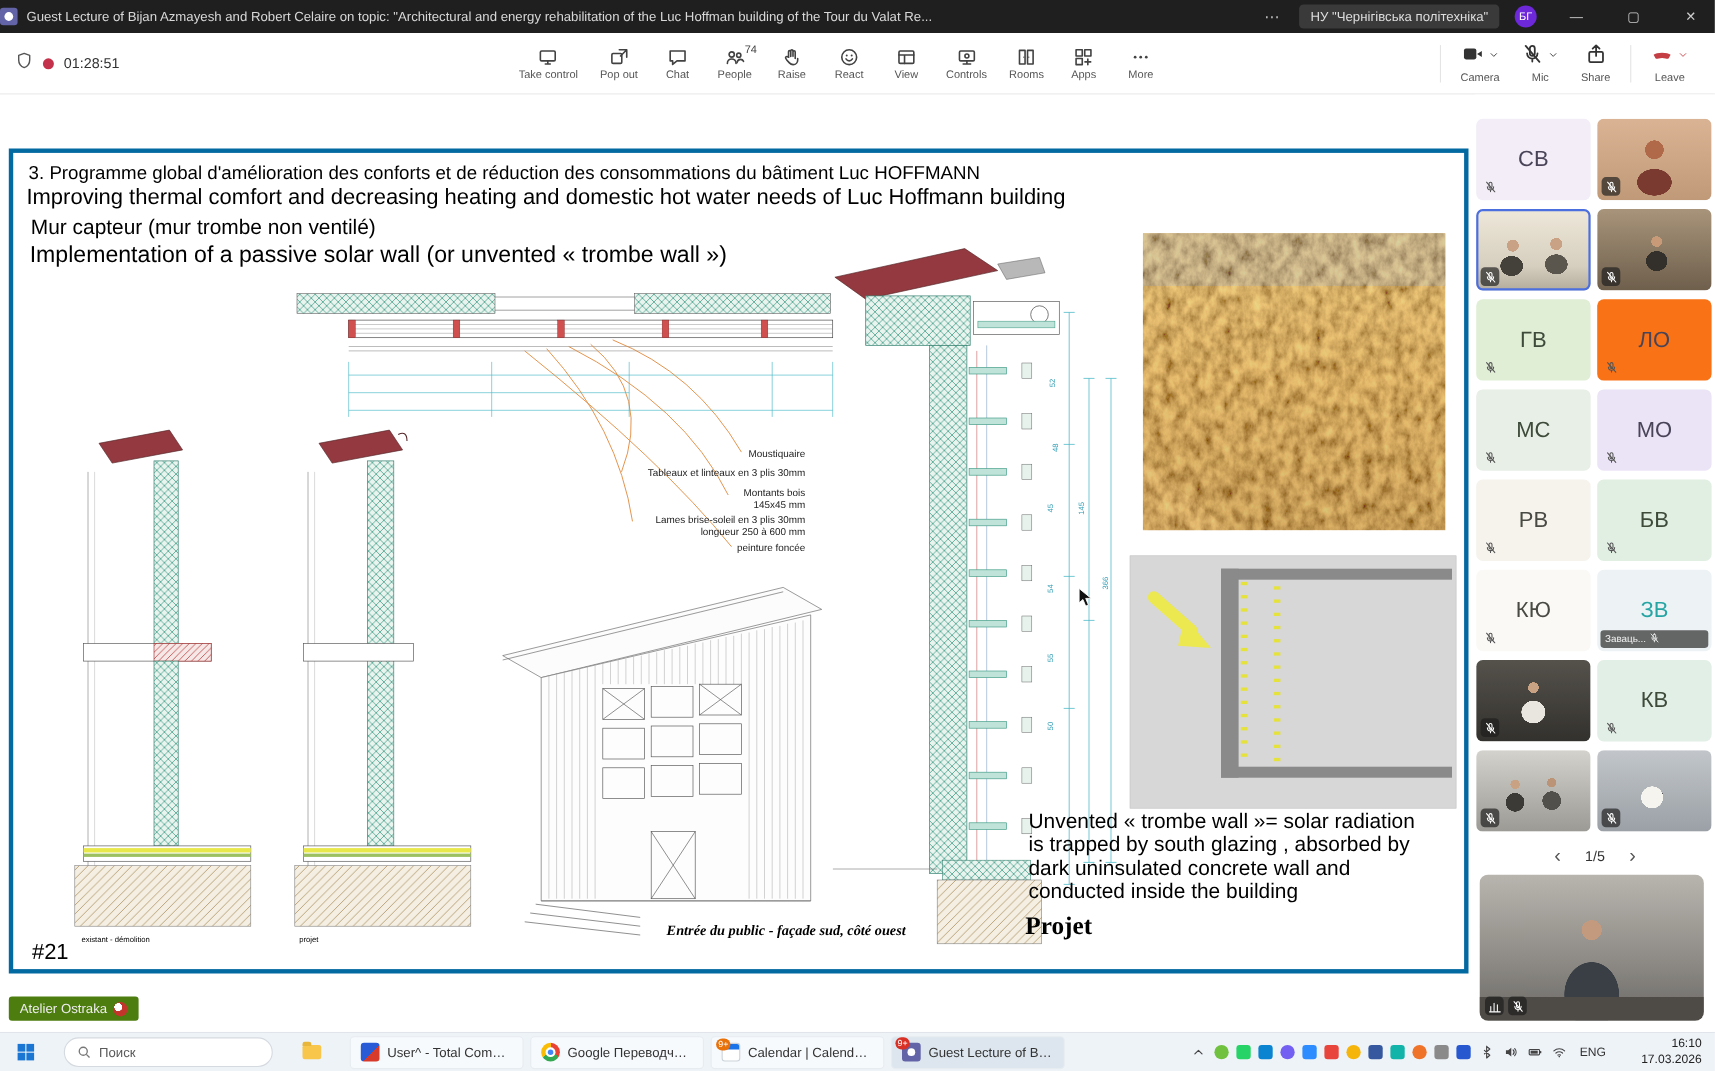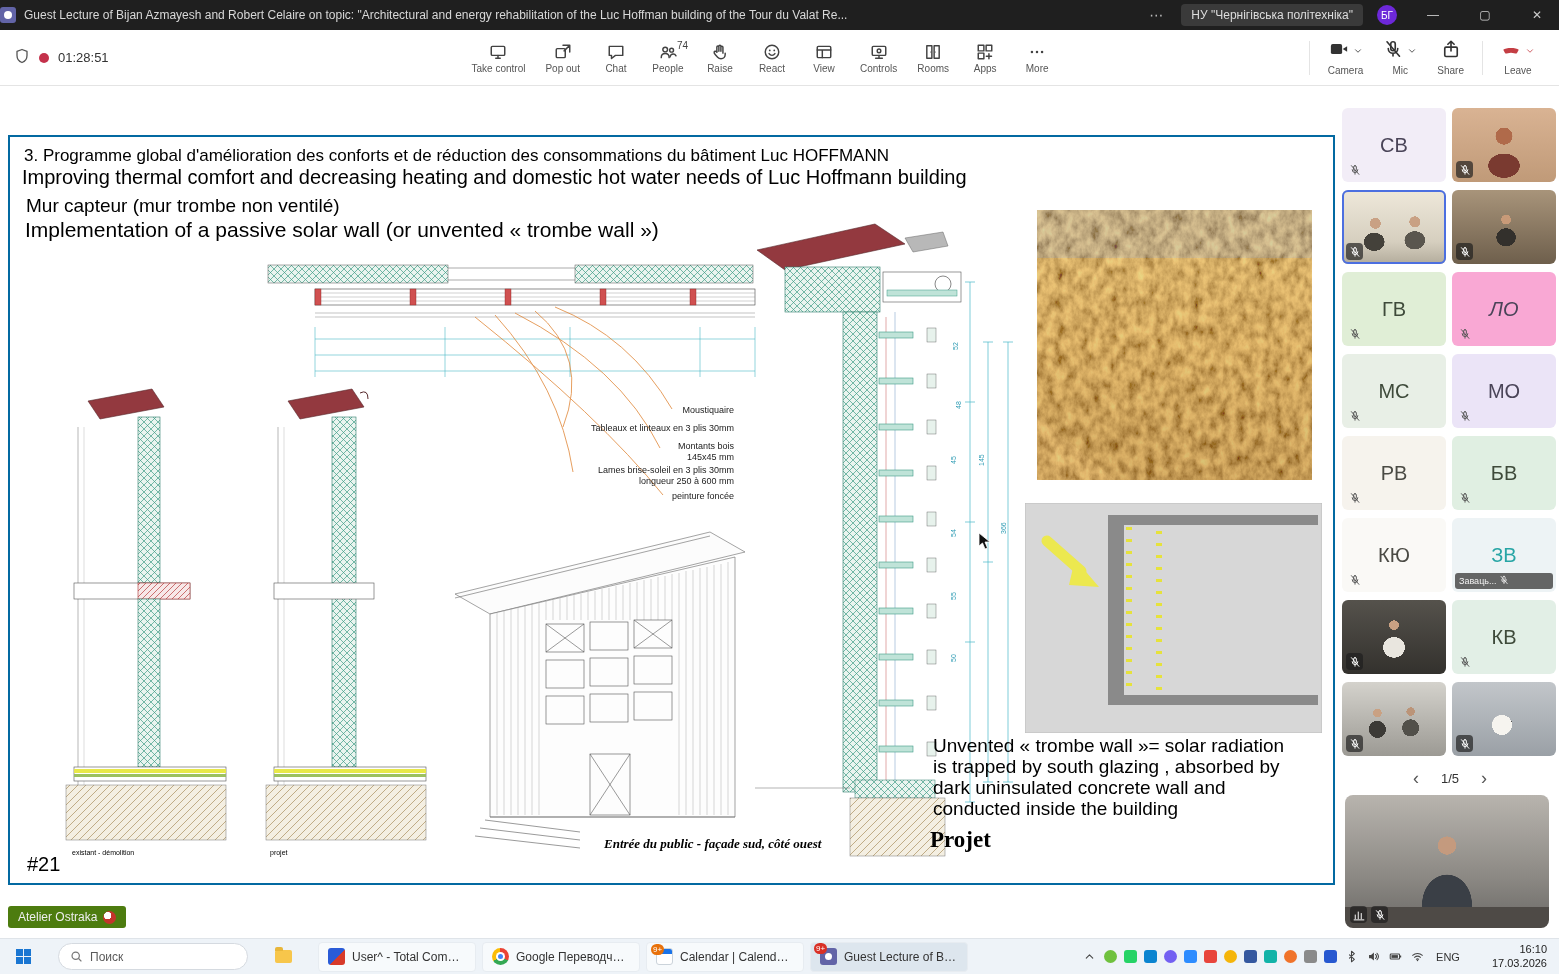--- a/index.html
+++ b/index.html
@@ -29,21 +29,21 @@
   .tb-right{display:flex;align-items:center;flex:none}
   .vdiv{width:1px;height:34px;background:#e4e4e4;margin:0 8px}
   .rbtn{display:flex;flex-direction:column;align-items:center;gap:2px;padding:4px 10px;border-radius:6px;color:#333;cursor:pointer}
   .rbtn .irow{display:flex;align-items:center;gap:4px}
   .rbtn svg{width:20px;height:20px}
   .rbtn .chev svg{width:10px;height:10px}
   .rbtn.danger{color:#c43e44}
 
   
   .stage{position:relative;height:852px;background:#fff}
-  .slide{position:absolute;left:8px;top:49px;width:1327px;height:750px;border:2px solid #0369a1;background:#fff;overflow:hidden}
+  .slide{position:absolute;left:8px;top:49px;width:1327px;height:750px;border:4px solid #0369a1;background:#fff;overflow:hidden}
   .slide .abs{position:absolute;color:#000}
   .s-t1{left:14px;top:9px;font-size:17px}
   .s-t2{left:12px;top:29px;font-size:20px}
   .s-t3{left:16px;top:58px;font-size:19px}
   .s-t4{left:15px;top:81px;font-size:21px}
   .s-body{left:923px;top:598px;width:380px;font-size:19px;line-height:21px}
   .s-projet{left:920px;top:690px;font-family:"Liberation Serif",serif;font-weight:bold;font-size:23px}
   .s-caption{left:594px;top:699px;font-family:"Liberation Serif",serif;font-weight:bold;font-style:italic;font-size:13px}
   .s-num{left:17px;top:716px;font-size:20px}
   .s-small{font-size:7px;color:#555}
@@ -611,21 +611,21 @@
         <div class="tile" style="background: rgb(224, 238, 214);">
           <span class="init" style="color: rgb(62, 74, 58);">ГВ</span>
           <span class="micchip">
             <svg viewBox="0 0 16 16" fill="none" stroke="currentColor" stroke-width="1.3" stroke-linecap="round" stroke-linejoin="round">
               <path d="M8 2.2a1.8 1.8 0 011.8 1.8v3.6a1.8 1.8 0 01-3.6 0V4A1.8 1.8 0 018 2.2z"></path>
               <path d="M4.2 7.6a3.8 3.8 0 007.6 0M8 11.4v2.2"></path>
               <path d="M3.2 2.2l10 11.6"></path>
             </svg>
           </span>
         </div>
-        <div class="tile" style="background: #f9a8d4; font-style: italic;">
+        <div class="tile" style="background: #f97316;">
           <span class="init" style="color: rgb(74, 68, 88);">ЛО</span>
           <span class="micchip">
             <svg viewBox="0 0 16 16" fill="none" stroke="currentColor" stroke-width="1.3" stroke-linecap="round" stroke-linejoin="round">
               <path d="M8 2.2a1.8 1.8 0 011.8 1.8v3.6a1.8 1.8 0 01-3.6 0V4A1.8 1.8 0 018 2.2z"></path>
               <path d="M4.2 7.6a3.8 3.8 0 007.6 0M8 11.4v2.2"></path>
               <path d="M3.2 2.2l10 11.6"></path>
             </svg>
           </span>
         </div>
         <div class="tile" style="background: rgb(232, 239, 230);">

